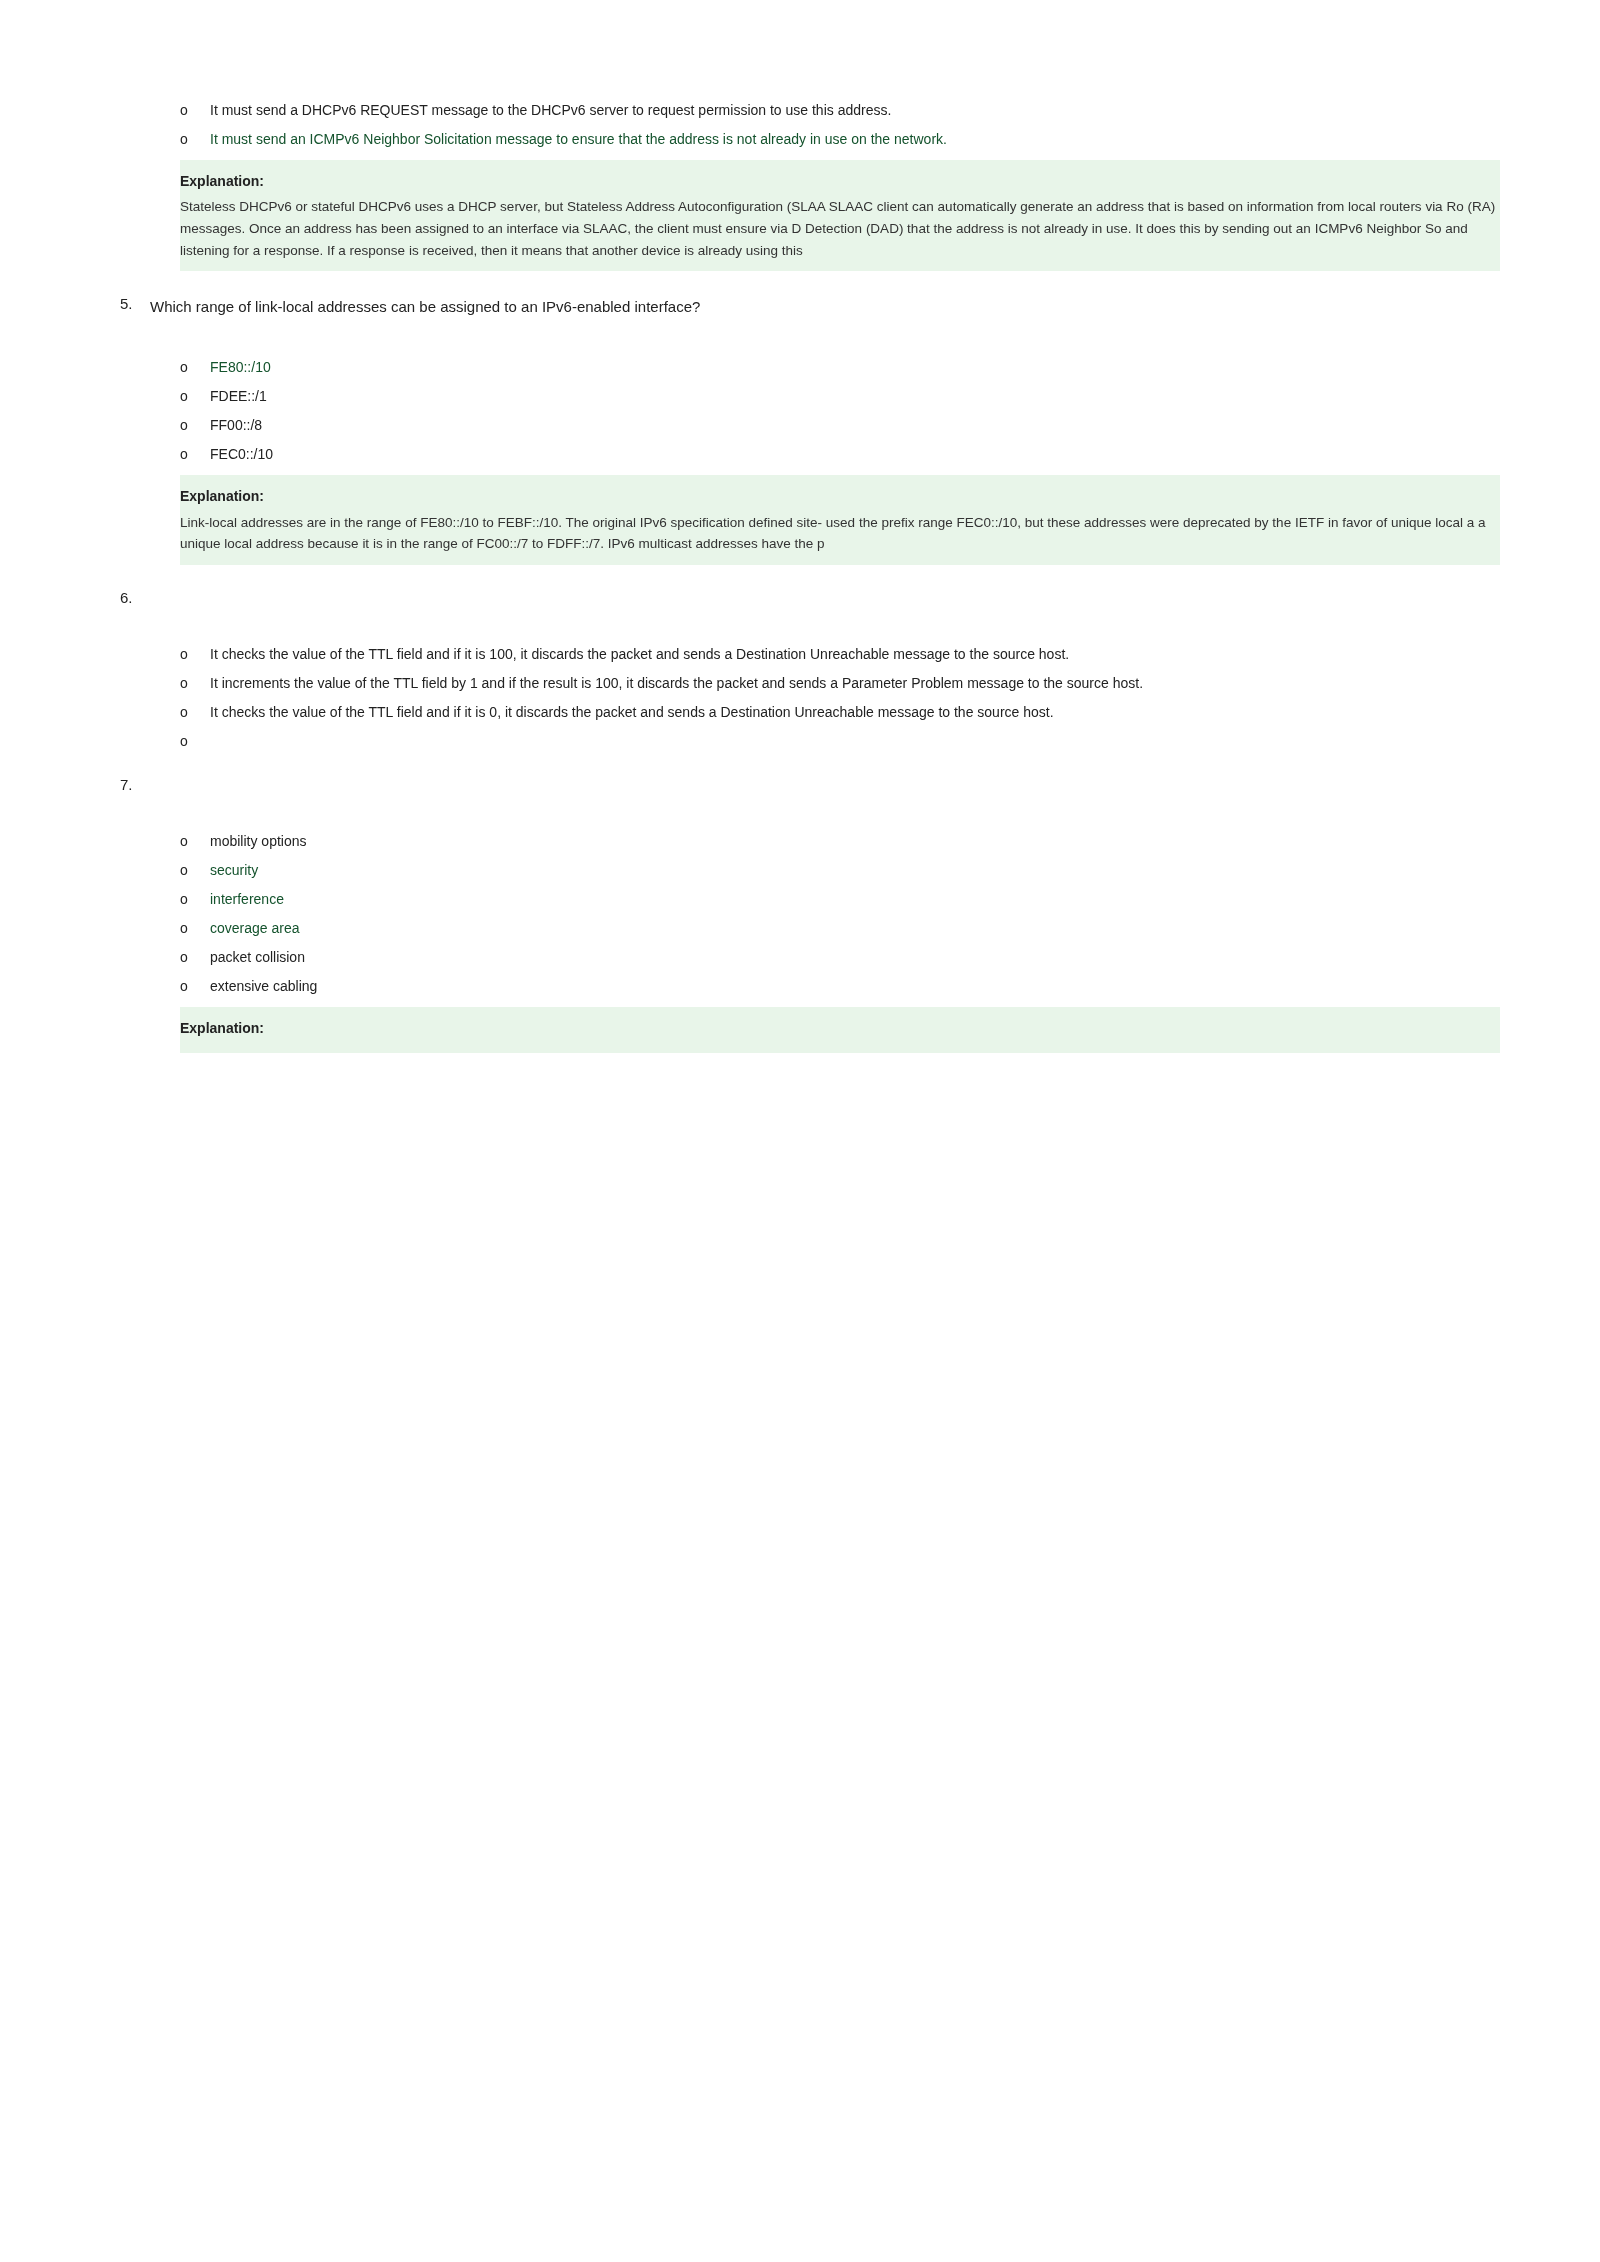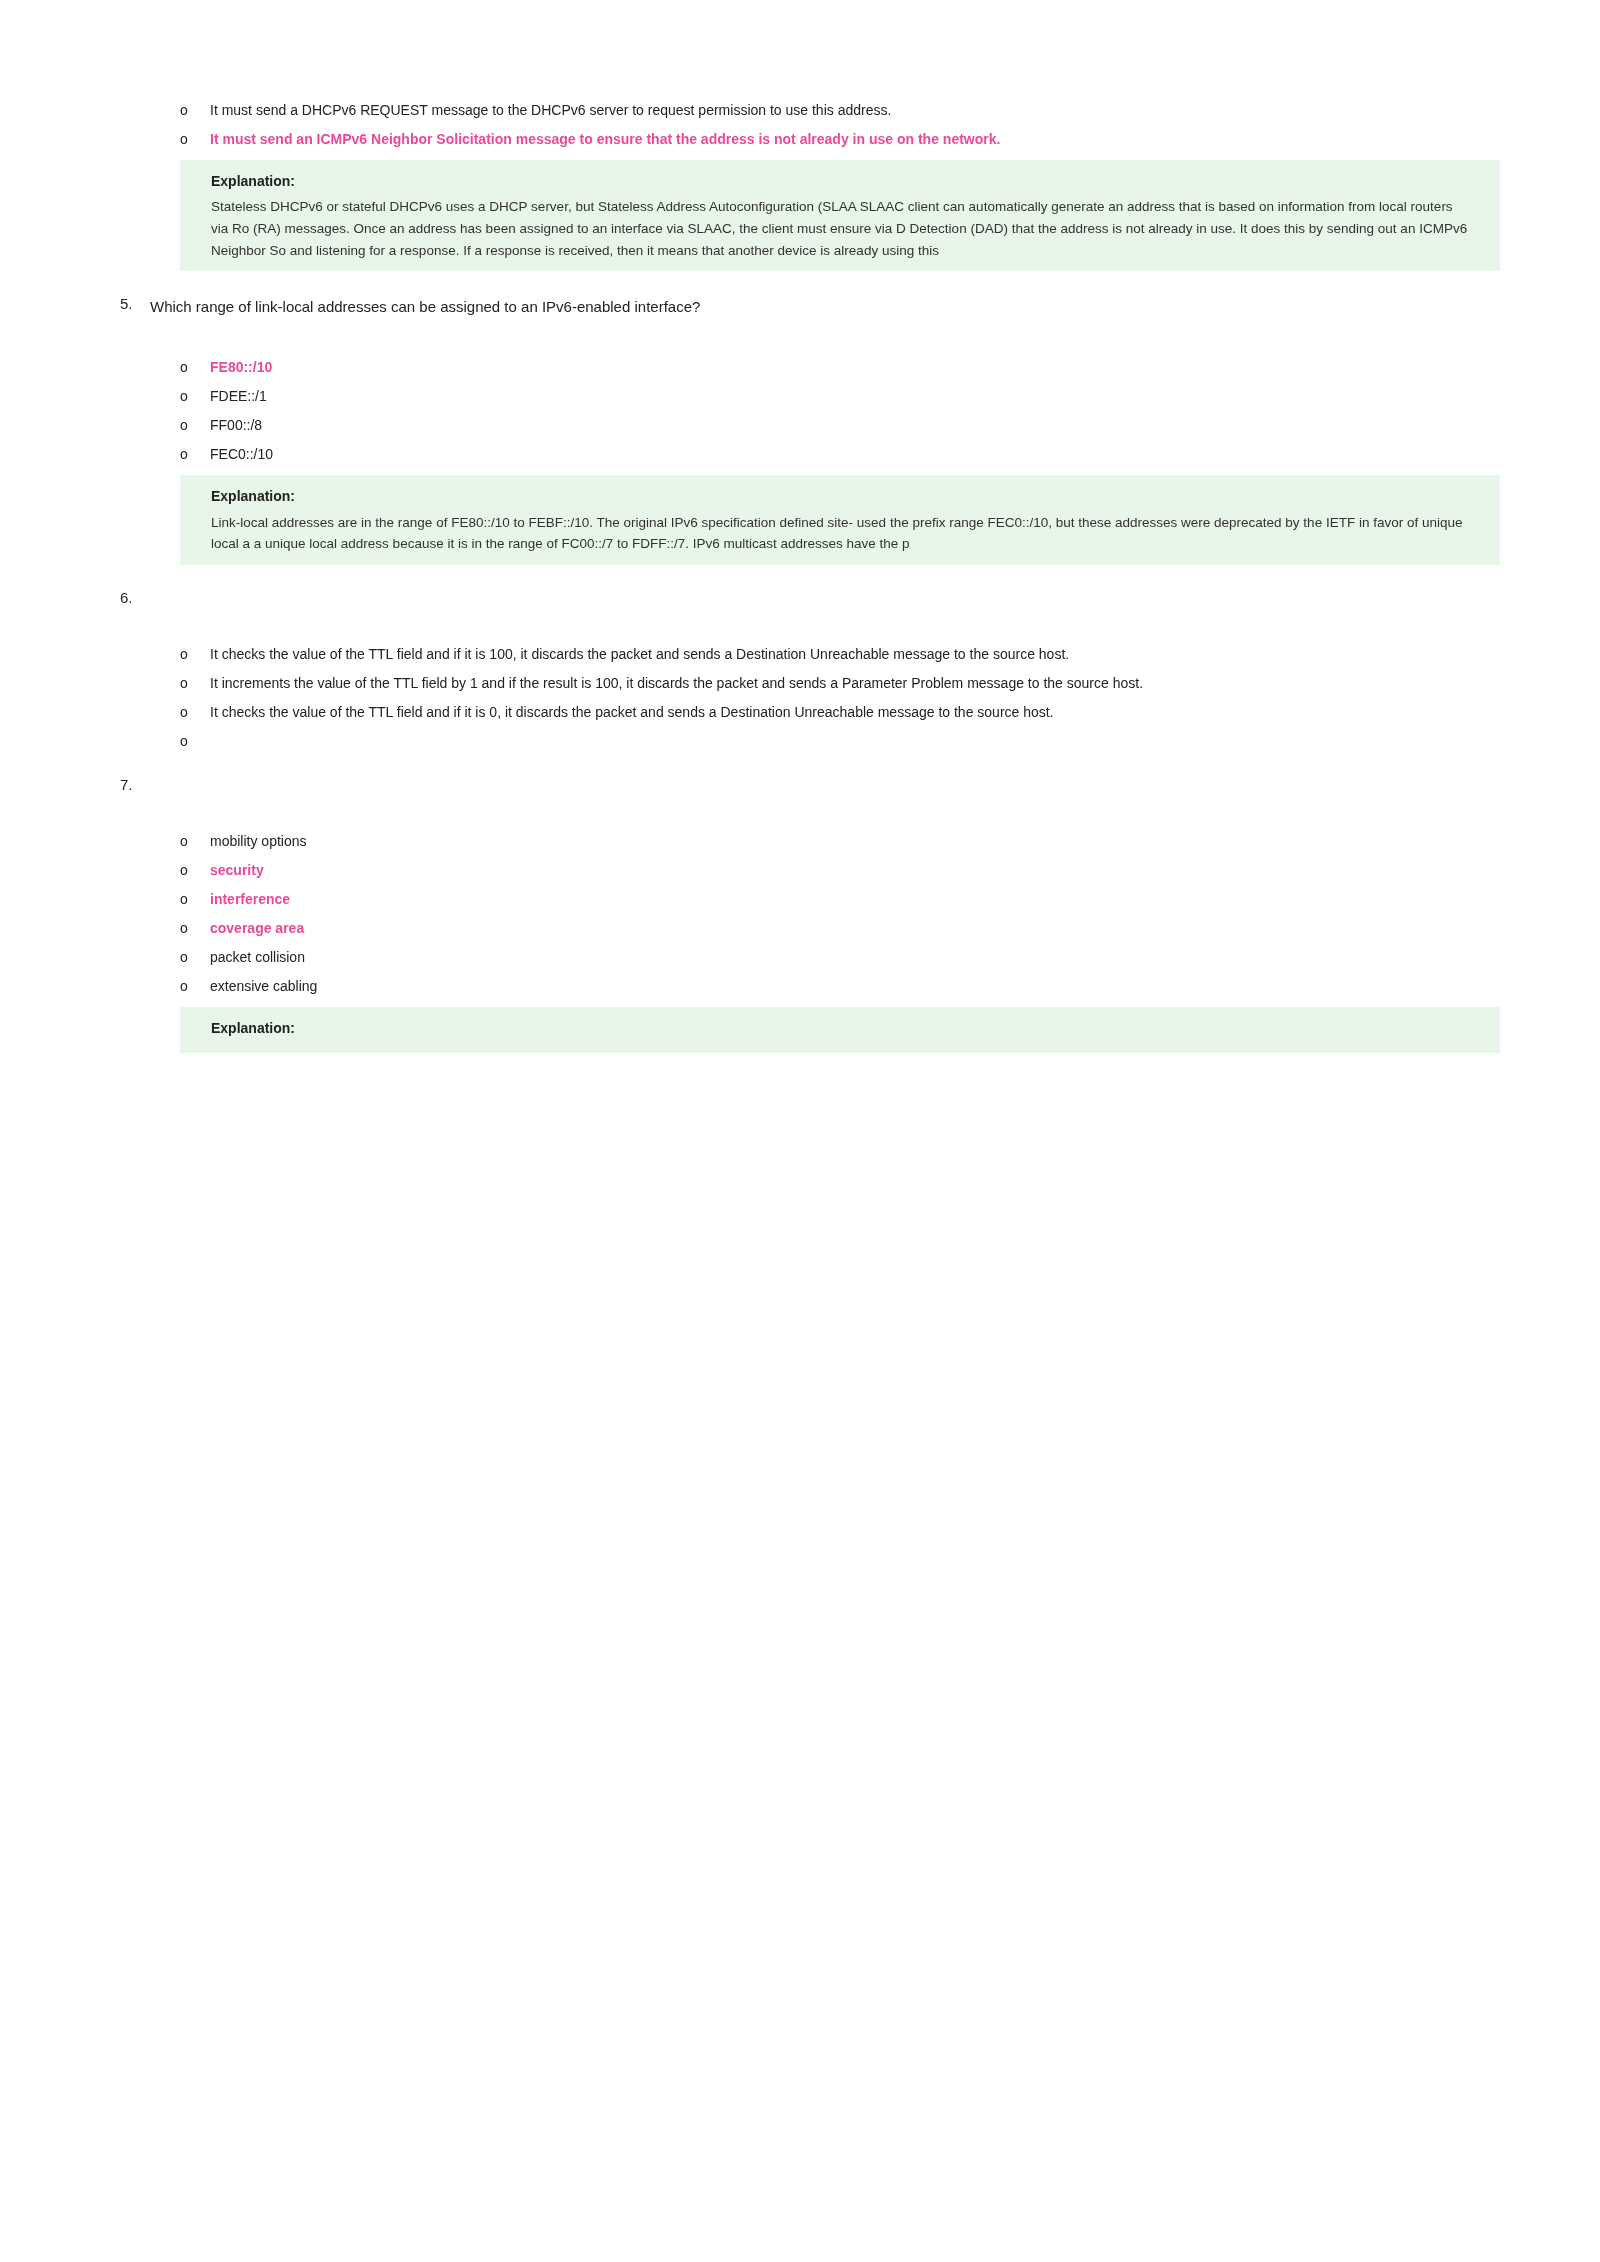--- a/index.html
+++ b/index.html
@@ -41,28 +41,28 @@
     .bullet-marker {
       display: inline-block;
       width: 20px;
       min-width: 20px;
       margin-right: 10px;
       font-size: 14px;
       color: #222;
     }
 
     .answer-text {
-      color: #ec4899;
-      font-weight: bold;
+      color: #14532d;
+      font-weight: normal;
     }
 
     .explanation-block {
       margin-left: 80px;
       background: #e8f5e9;
-      padding: 10px 31px;
+      padding: 10px 0;
       margin-bottom: 20px;
       font-size: 13.5px;
       line-height: 1.6;
       overflow: hidden;
     }
 
     .explanation-label {
       font-weight: bold;
       font-size: 14px;
       color: #222;

